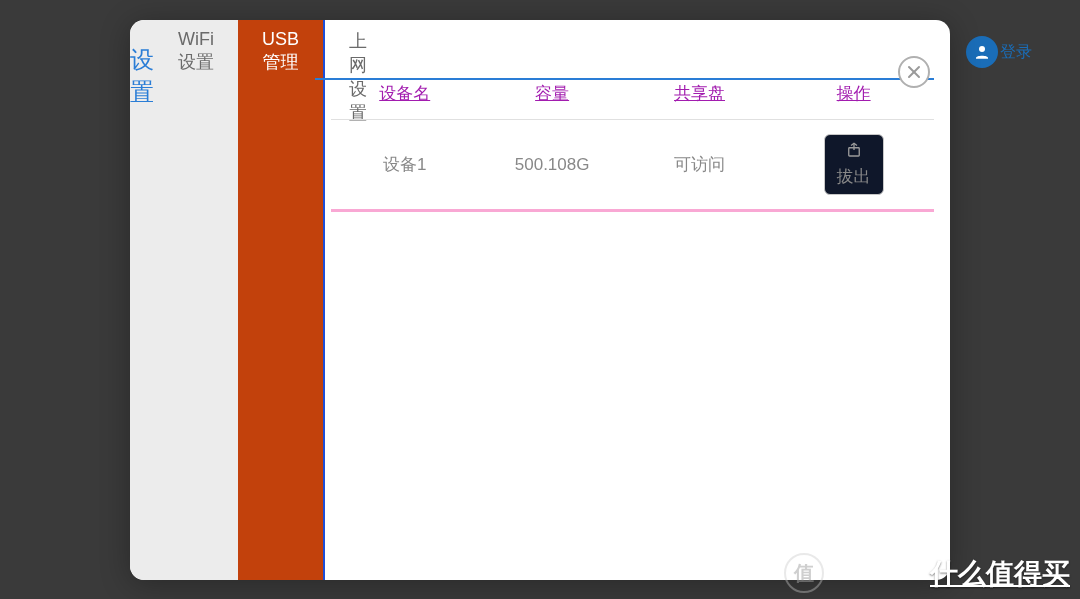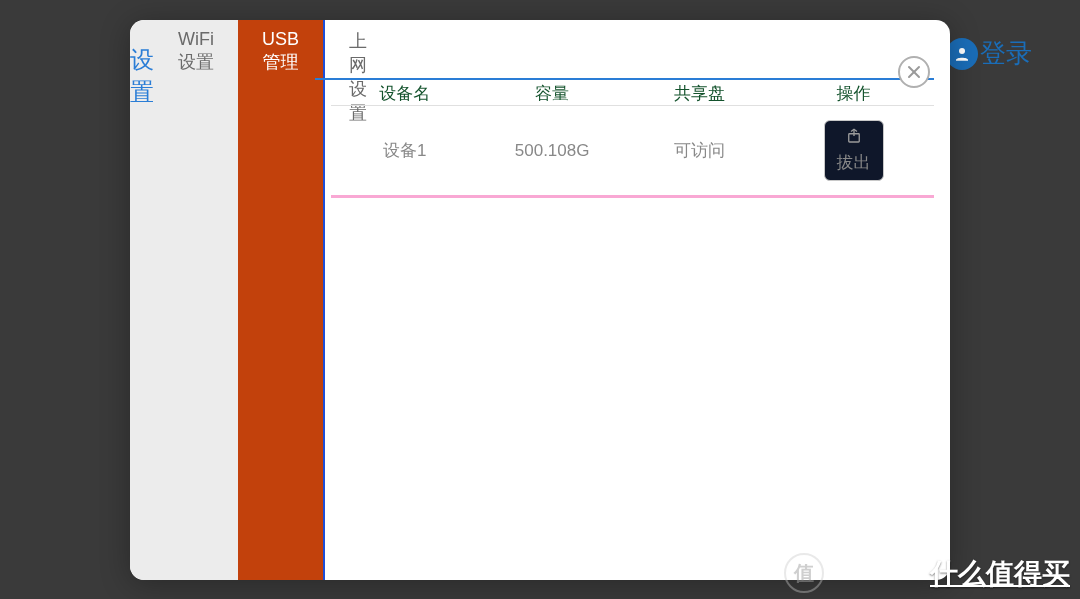--- a/index.html
+++ b/index.html
@@ -13,21 +13,21 @@
       background: #3a3a3a;
       font-family: "Microsoft YaHei", "PingFang SC", sans-serif;
       position: relative;
       overflow: hidden;
     }
     .bg-login {
       position: absolute;
       top: 36px;
       right: 48px;
       color: #1a6db8;
-      font-size: 26px;
+      font-size: 16px;
       font-weight: 500;
       display: flex;
       align-items: center;
       gap: 2px;
     }
     .bg-login-avatar {
       width: 32px;
       height: 32px;
       border-radius: 50%;
       background: #1a6db8;
@@ -106,23 +106,25 @@
     .table {
       width: 100%;
       padding: 46px 16px 0 16px;
     }
     .table-header, .table-row {
       display: flex;
       align-items: center;
       text-align: center;
     }
     .table-header {
-      color: #14532d;
+      color: #a21caf;
       font-size: 17px;
+      padding-bottom: 14px;
       border-bottom: 1px solid #e0e0e0;
+      text-decoration: underline;
     }
     .table-row {
       color: #888;
       font-size: 17px;
       padding: 14px 0;
       border-bottom: 3px solid #f9a8d4;
     }
     .col-name { flex: 1.1; }
     .col-capacity { flex: 1.1; }
     .col-share { flex: 1.1; }

